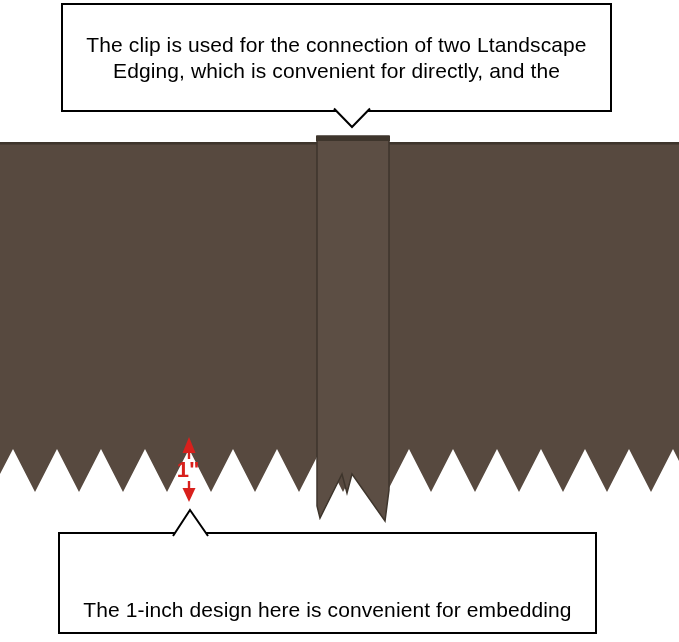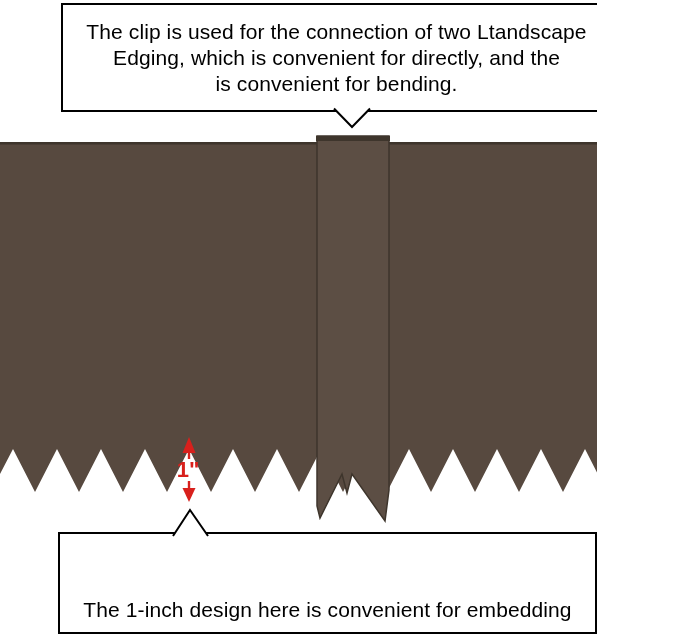--- a/index.html
+++ b/index.html
@@ -1,18 +1,18 @@
 <!DOCTYPE html>
 <html><head>
 <meta charset="utf-8">
 <style>
   html, body { margin: 0; padding: 0; background: #ffffff; }
   .stage {
     position: relative;
-    width: 597px;
+    width: 679px;
     height: 642px;
     background: #ffffff;
     overflow: hidden;
     font-family: "Liberation Sans", sans-serif;
   }
   .stage svg { position: absolute; left: 0; top: 0; z-index: 1; }
 
   .callout-rect { fill: #ffffff; stroke: #000000; stroke-width: 2; }
   .pointer { fill: #ffffff; stroke: #000000; stroke-width: 2; }
   .clip-body { stroke: #3E352C; stroke-width: 1.5; }
@@ -80,21 +80,20 @@
       <polygon class="arrow-fill" points="189,437 182.5,453 195.5,453"></polygon>
       <line class="arrow-line" x1="189" y1="451" x2="189" y2="459"></line>
       <line class="arrow-line" x1="189" y1="481" x2="189" y2="489"></line>
       <polygon class="arrow-fill" points="189,502 182.5,488 195.5,488"></polygon>
     </g>
   </svg>
 
   <div class="callout-text top">
     <div class="line">The clip is used for the connection of two Ltandscape</div>
     <div class="line">Edging, which is convenient for directly, and the</div>
-    <div class="line">is convenient for bending.</div>
   </div>
 
   <div class="measure-label">1"</div>
 
   <div class="callout-text bottom">
     <div class="line">The 1-inch design here is convenient for embedding</div>
   </div>
 
 </div>
 

